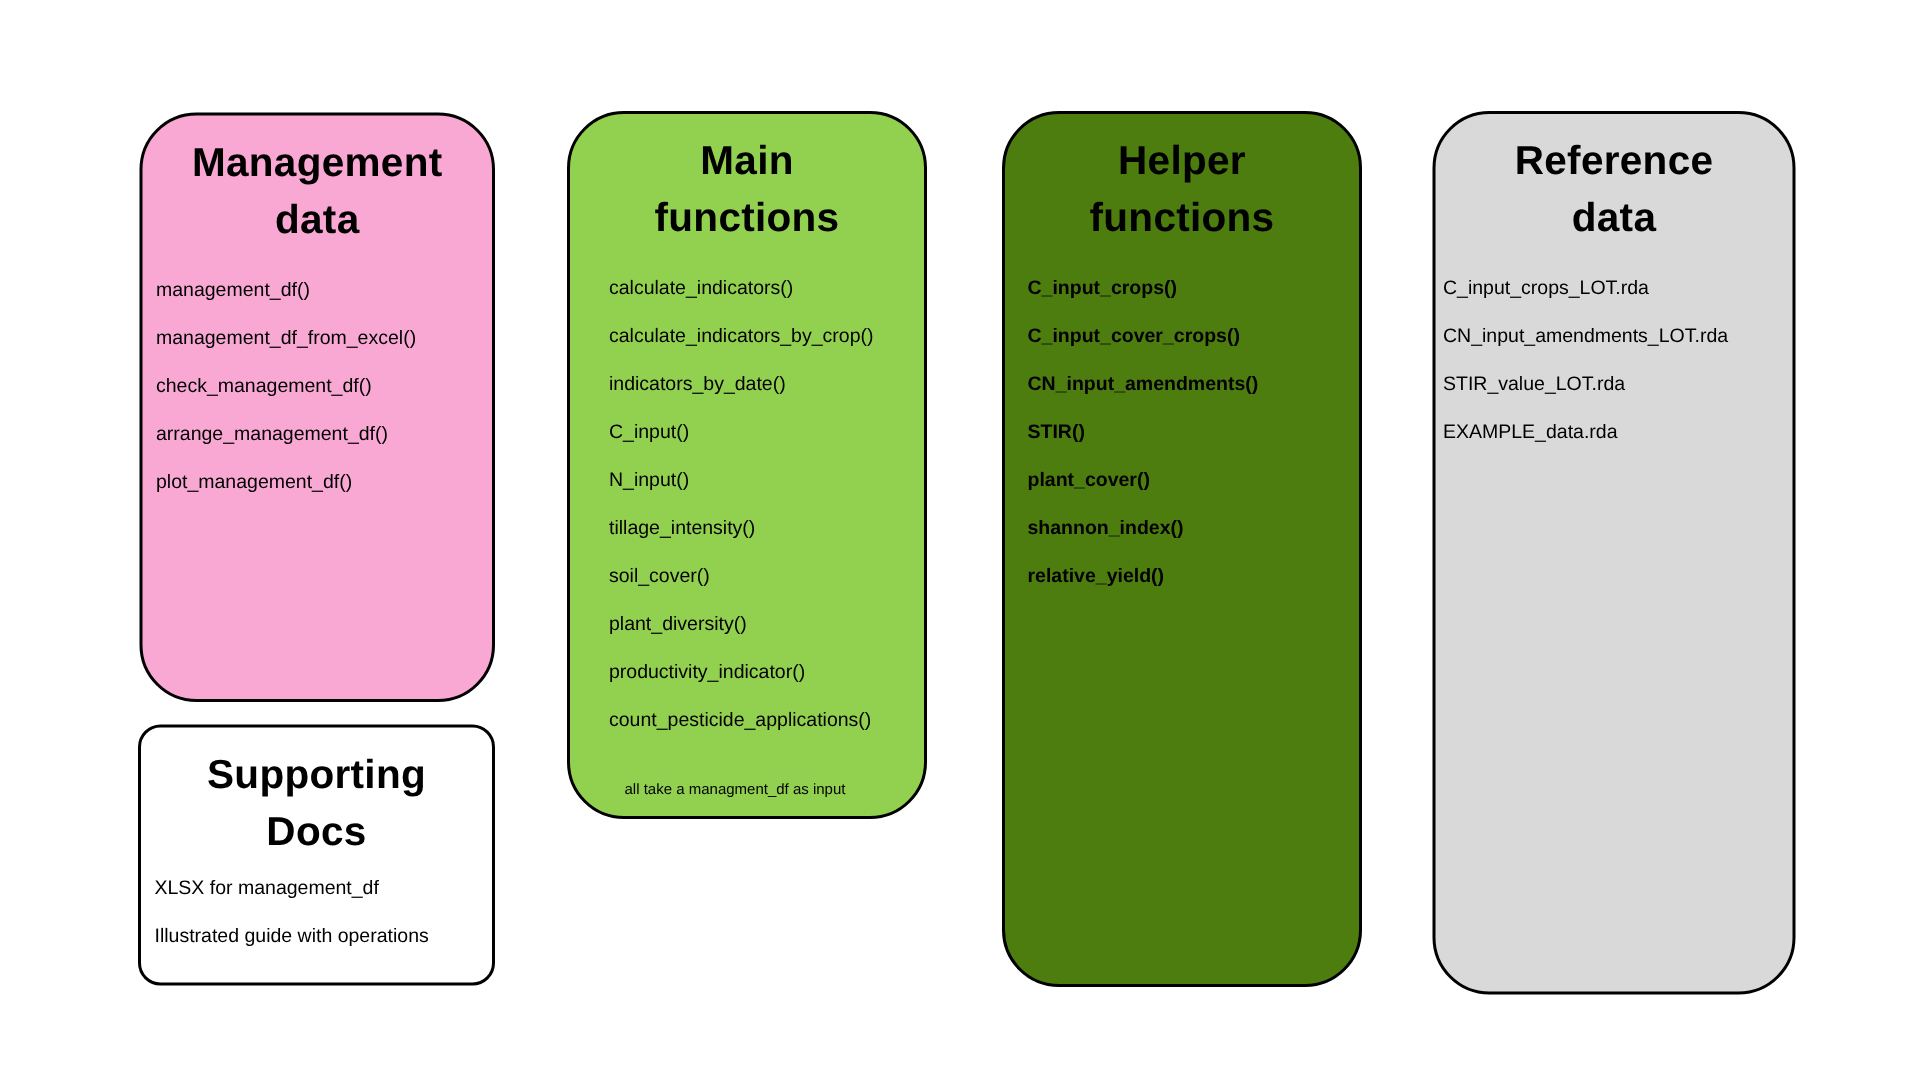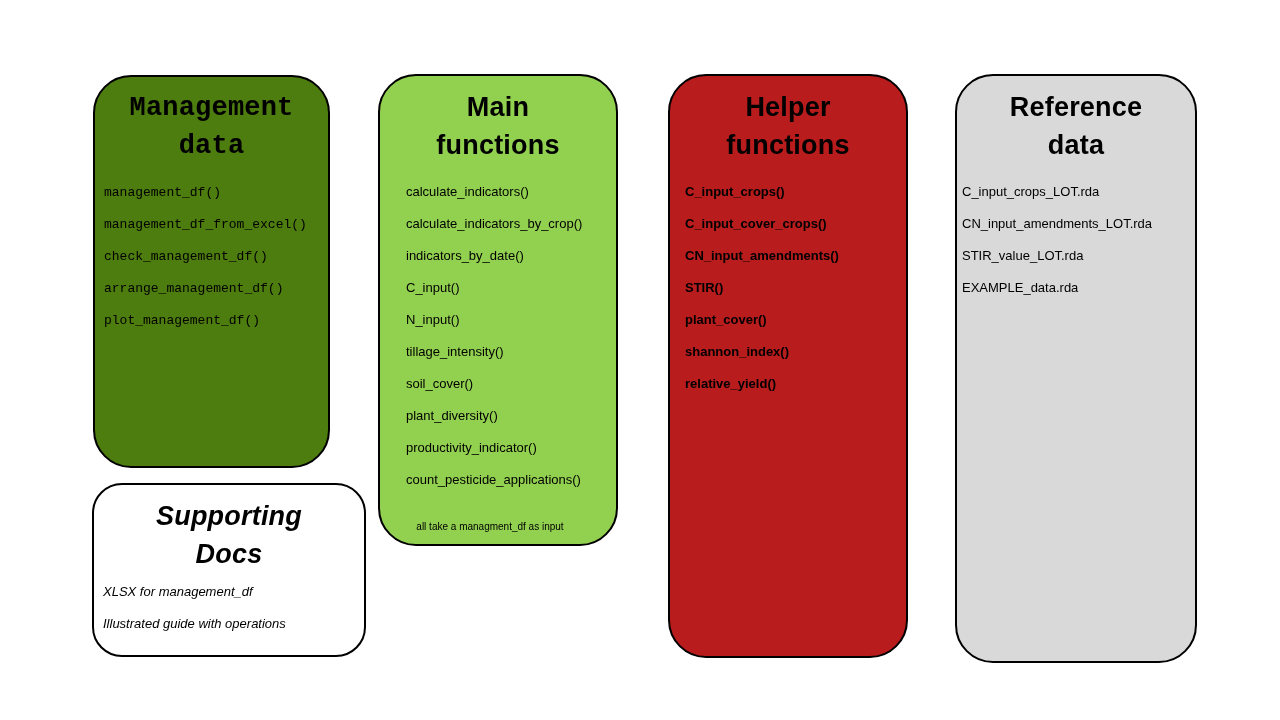--- a/index.html
+++ b/index.html
@@ -14,21 +14,21 @@
   }
 
   .box {
     position: absolute;
     border: 2px solid #000000;
     border-radius: 38px;
     background: #ffffff;
   }
 
   .box--management { left: 93px;  top: 75px;  width: 237px; height: 393px; }
-  .box--supporting { left: 92px;  top: 483px; width: 274px; height: 174px; border-radius: 30px; font-style: italic; }
+  .box--supporting { left: 92px;  top: 483px; width: 238px; height: 174px; border-radius: 15px; }
   .box--main       { left: 378px; top: 74px;  width: 240px; height: 472px; }
   .box--helper     { left: 668px; top: 74px;  width: 240px; height: 584px; }
   .box--reference  { left: 955px; top: 74px;  width: 242px; height: 589px; }
 
   .box-title {
     padding-top: 12px;
     text-align: center;
     font-size: 27px;
     font-weight: bold;
     line-height: 38px;
@@ -59,21 +59,21 @@
     text-align: center;
     font-size: 10px;
     white-space: nowrap;
   }
 </style>
 </head>
 <body>
 
 <div class="stage">
 
-  <div class="box box--management" style="background-color: #4d7c0f; font-family: Liberation Mono, monospace;">
+  <div class="box box--management" style="background-color: #f9a8d4;">
     <div class="box-title">Management
 data</div>
     <div class="box-items">
         <div class="box-item">management_df()</div>
         <div class="box-item">management_df_from_excel()</div>
         <div class="box-item">check_management_df()</div>
         <div class="box-item">arrange_management_df()</div>
         <div class="box-item">plot_management_df()</div>
       </div>
   </div>
@@ -98,21 +98,21 @@
         <div class="box-item">N_input()</div>
         <div class="box-item">tillage_intensity()</div>
         <div class="box-item">soil_cover()</div>
         <div class="box-item">plant_diversity()</div>
         <div class="box-item">productivity_indicator()</div>
         <div class="box-item">count_pesticide_applications()</div>
       </div>
     <div class="box-footnote">all take a managment_df as input</div>
   </div>
 
-  <div class="box box--helper" style="background-color: #b91c1c;">
+  <div class="box box--helper" style="background-color: #4d7c0f;">
     <div class="box-title">Helper
 functions</div>
     <div class="box-items">
         <div class="box-item">C_input_crops()</div>
         <div class="box-item">C_input_cover_crops()</div>
         <div class="box-item">CN_input_amendments()</div>
         <div class="box-item">STIR()</div>
         <div class="box-item">plant_cover()</div>
         <div class="box-item">shannon_index()</div>
         <div class="box-item">relative_yield()</div>

